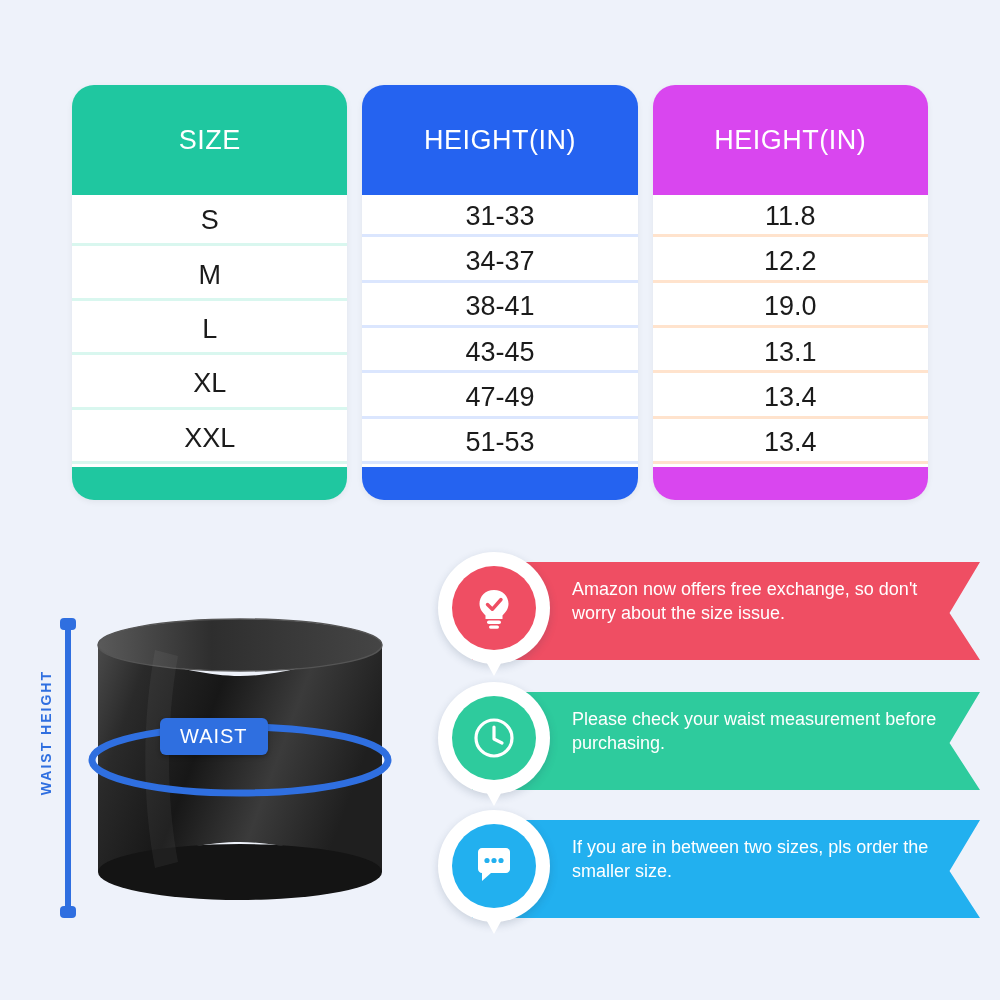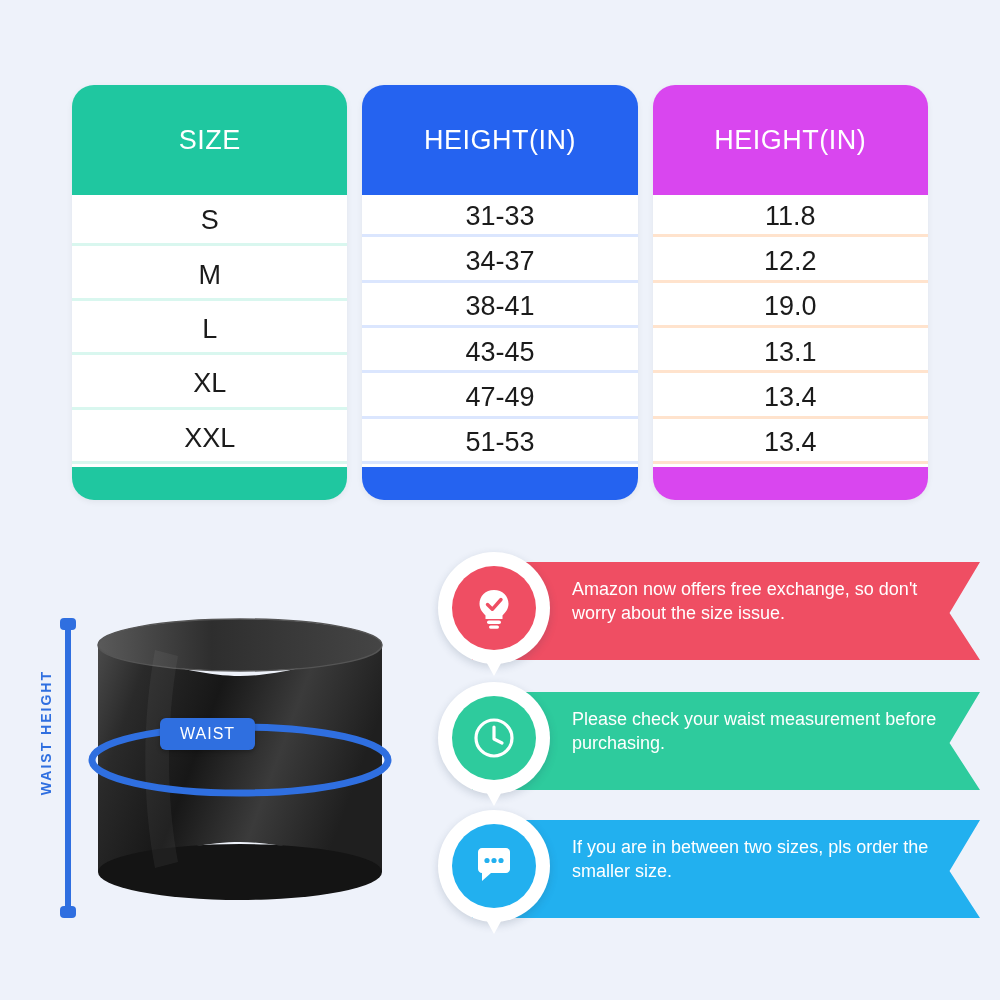--- a/index.html
+++ b/index.html
@@ -69,21 +69,21 @@
     position: absolute;
     left: 20px; top: 560px;
     width: 400px; height: 410px;
   }
   .belt-svg { position: absolute; left: 40px; top: 30px; }
   .waist-pill {
     position: absolute;
     left: 140px; top: 158px;
     background: #2f6fe0;
     color: #fff;
-    font-size: 16px;
+    font-size: 20px;
     letter-spacing: 1px;
     padding: 7px 20px;
     border-radius: 6px;
     box-shadow: 0 2px 4px rgba(0,0,0,0.25);
     z-index: 4;
   }
   .height-label {
     position: absolute;
     left: 18px; top: 110px;
     color: #2f6fe0;

